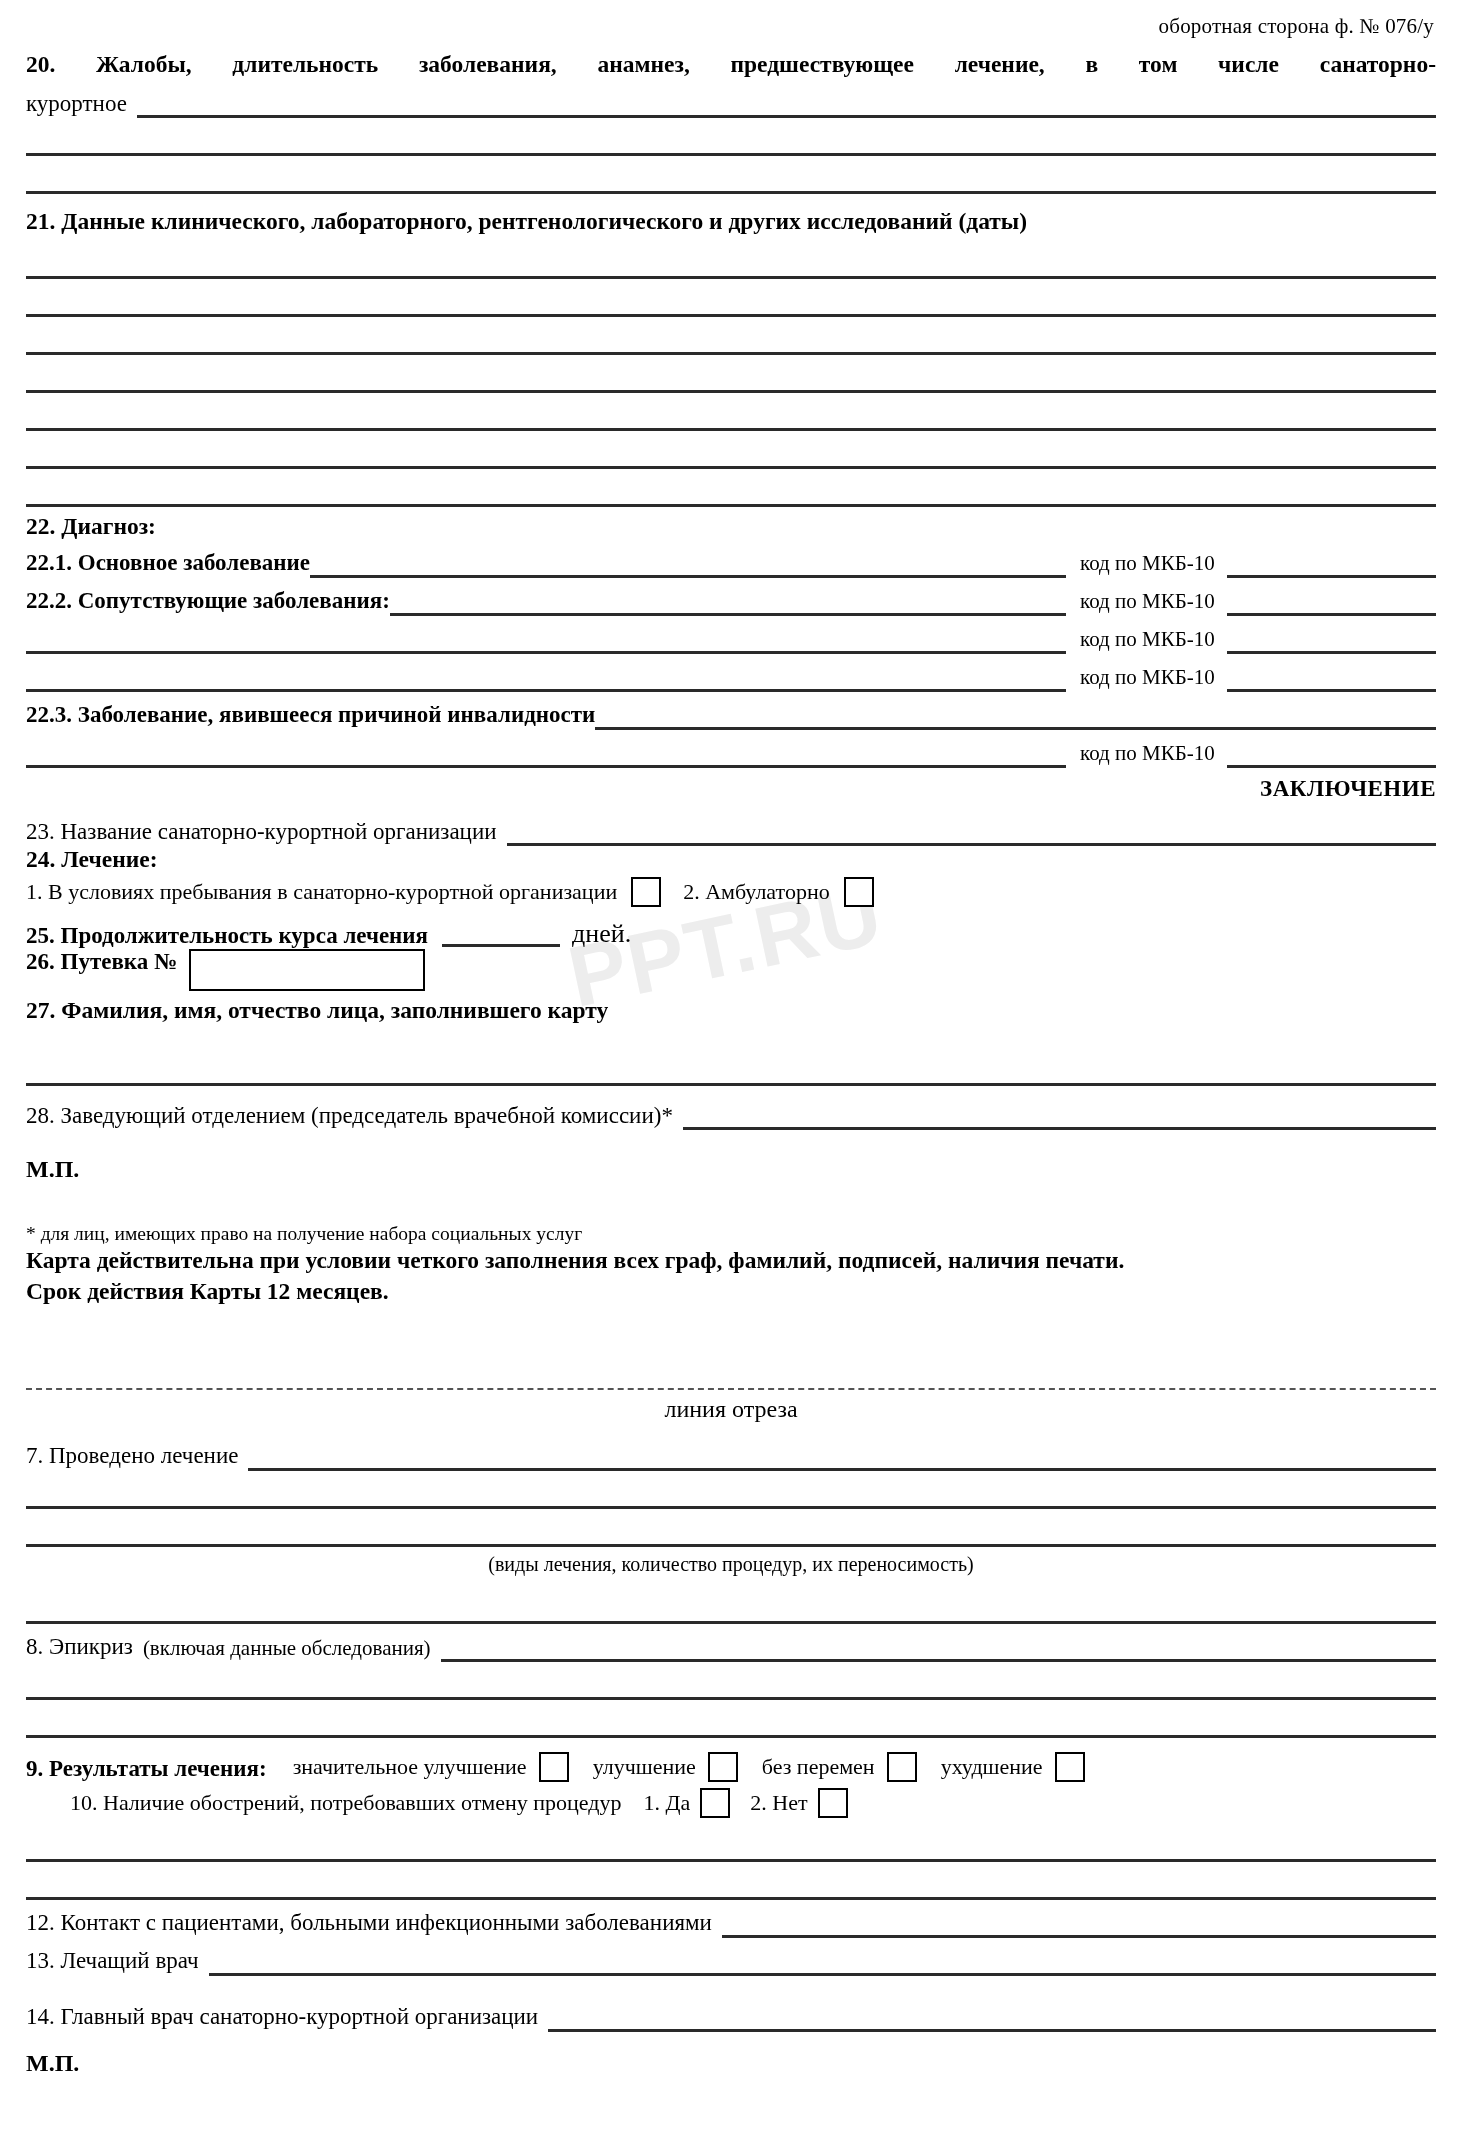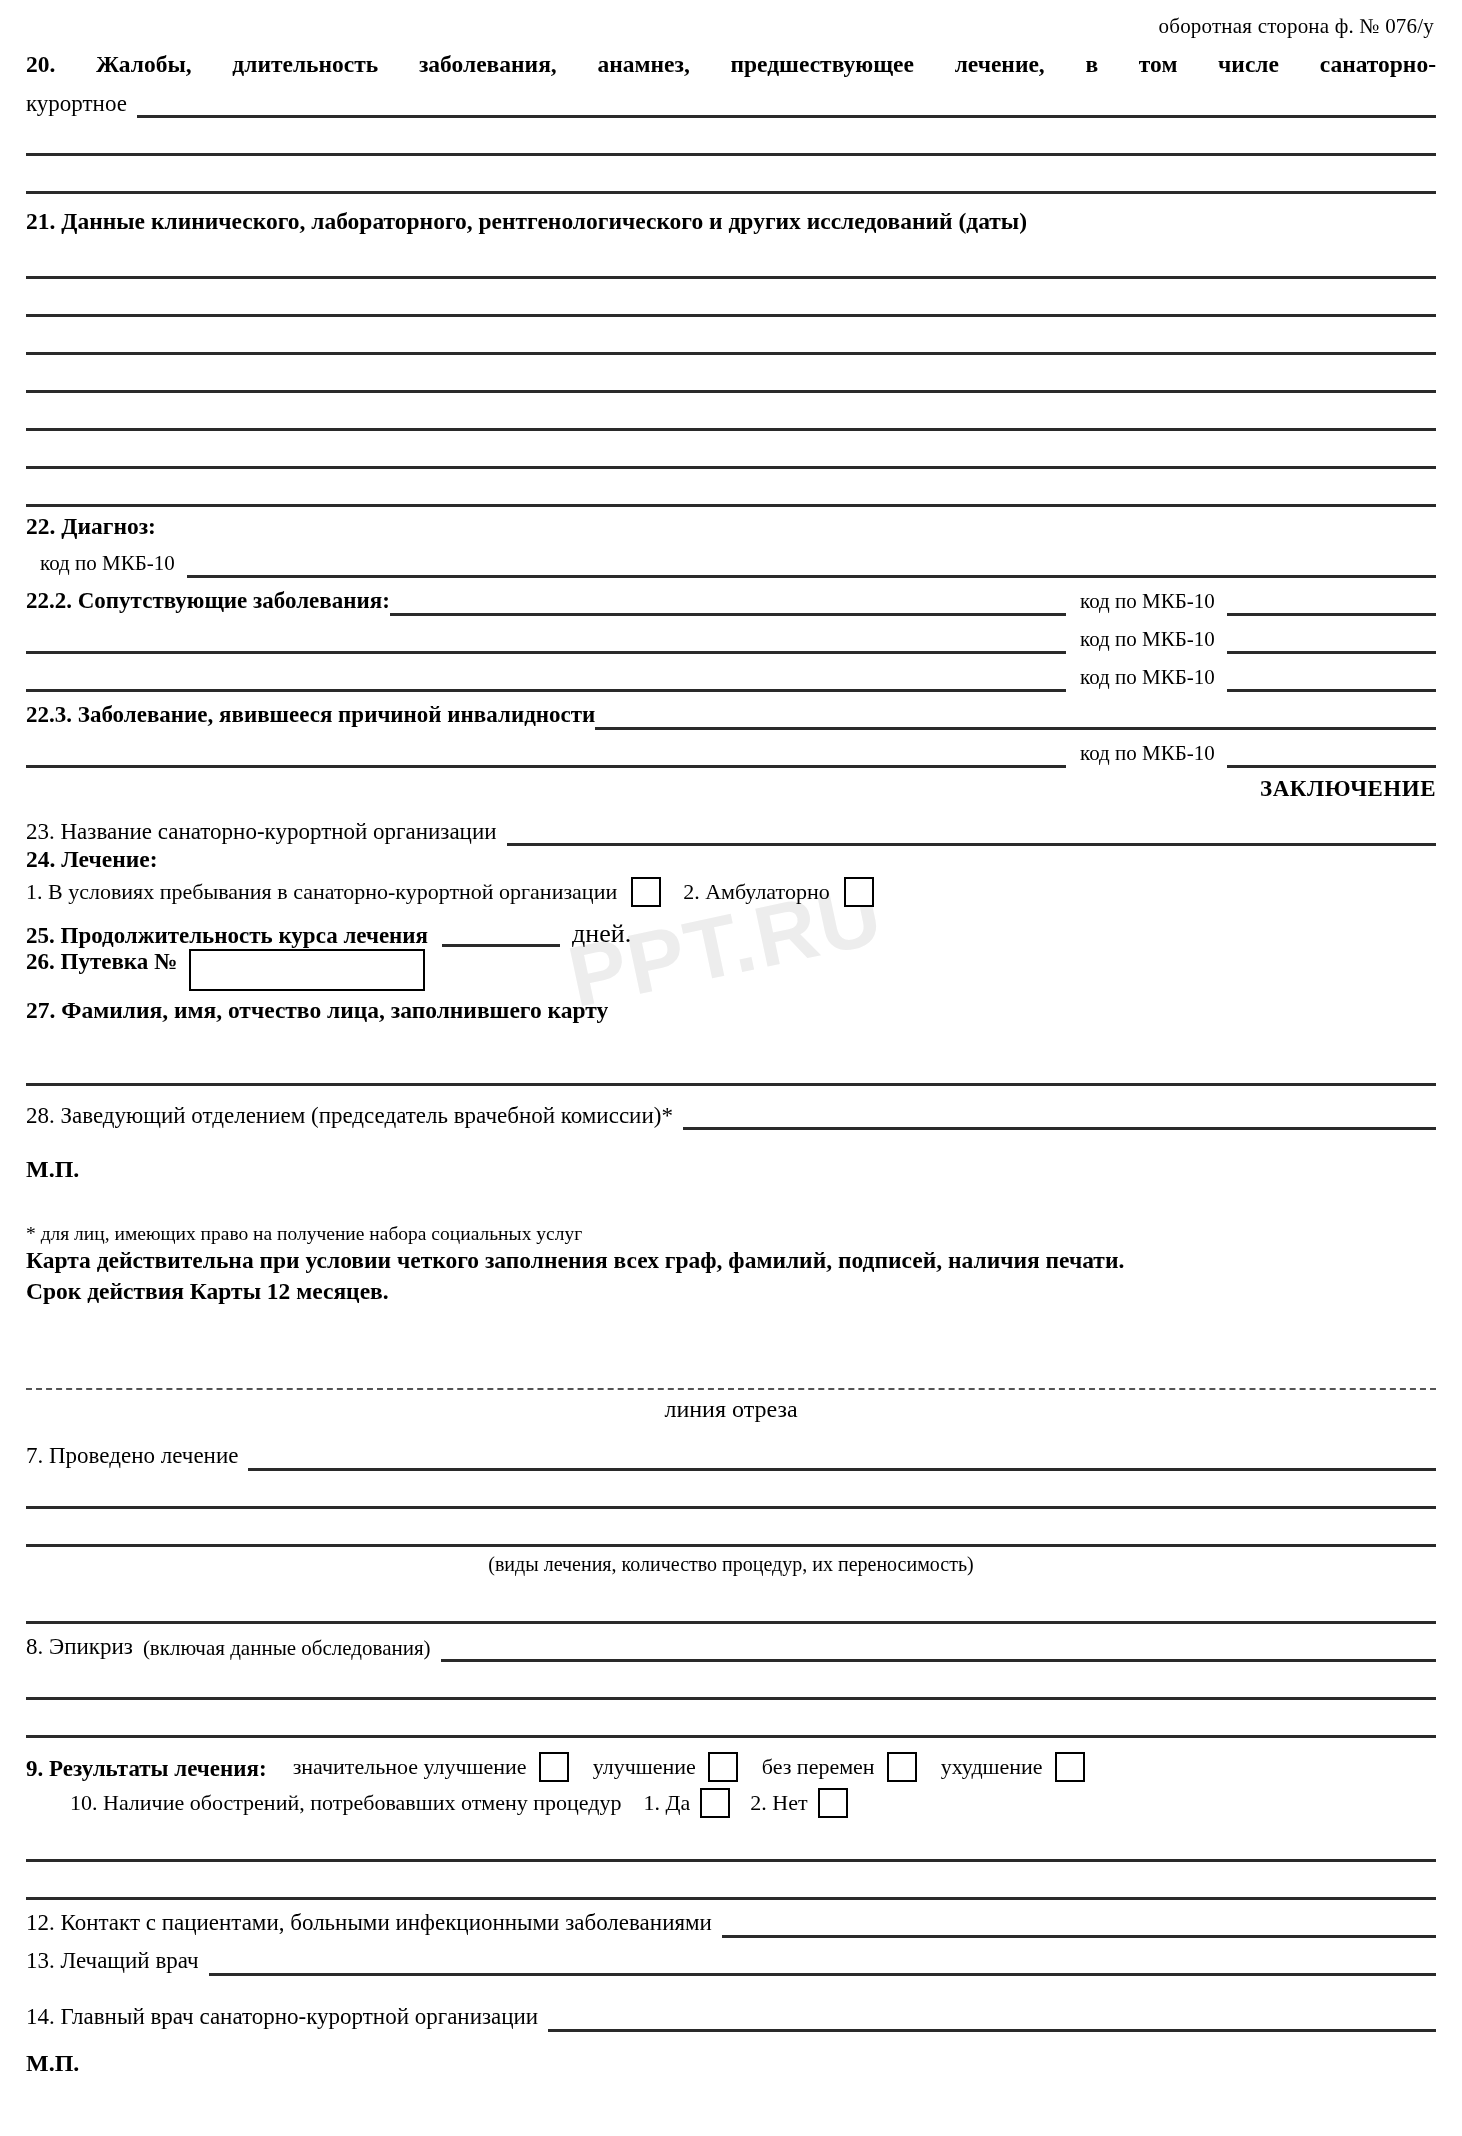--- a/index.html
+++ b/index.html
@@ -296,20 +296,24 @@
     <div class="line-blank"></div>
     <div class="line-blank"></div>
     <div class="line-blank"></div>
     <div class="line-blank"></div>
 
     <div class="sp6"></div>
 
     <div class="t21">22. Диагноз:</div>
 
     <div class="diag-row">
+      <div class="diag-left">
+        <span class="lab">22.1. Основное заболевание</span>
+        <span class="fill"></span>
+      </div>
       <div class="mkb-wrap">
         <span class="mkb-lbl">код по МКБ-10</span>
         <span class="mkb-fill"></span>
       </div>
     </div>
 
     <div class="diag-row">
       <div class="diag-left">
         <span class="lab">22.2. Сопутствующие заболевания:</span>
         <span class="fill"></span>

